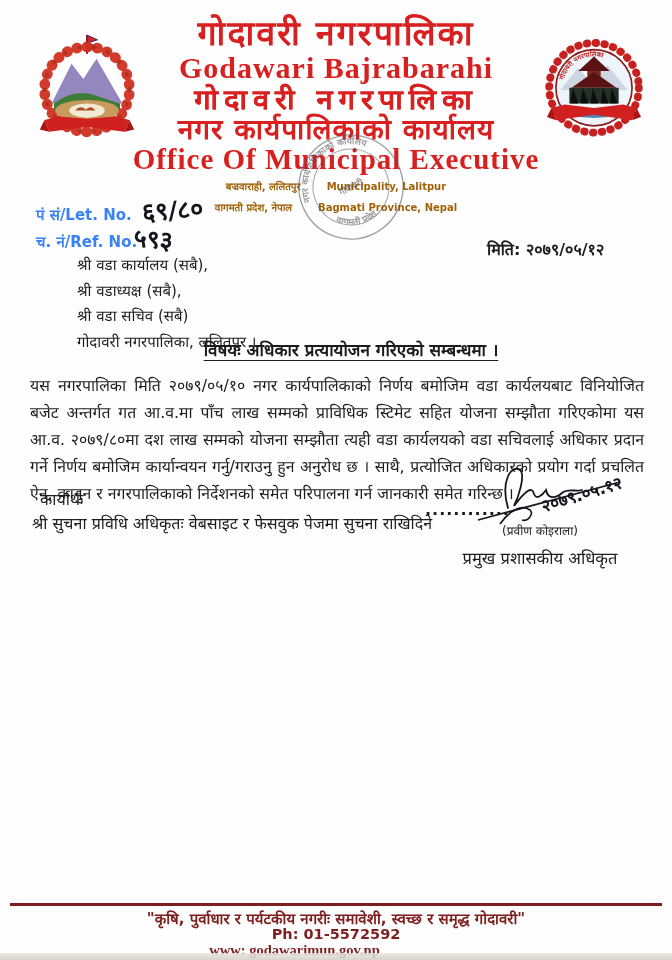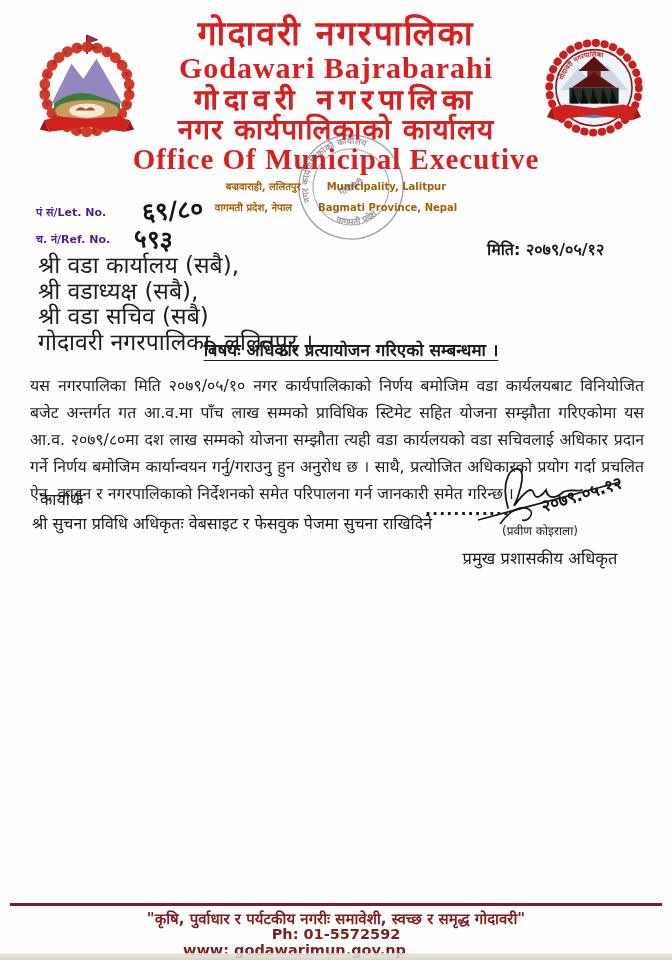--- a/index.html
+++ b/index.html
@@ -19,26 +19,26 @@
   .hdr-office-np{font-size:28px;line-height:32px;letter-spacing:1px;}
   .hdr-office-en{font-family:"Liberation Serif","DejaVu Serif",serif;font-size:29px;line-height:33px;letter-spacing:1px;}
   .hdr-addr{font-size:10px;line-height:21px;font-weight:bold;color:#a16207;}
   .addr-row{display:flex;justify-content:center;gap:26px;}
   
   .emblem{position:absolute;}
   
   .stamp{opacity:.55;transform:rotate(-27deg);}
   .stamp text{fill:#4a4a55;font-size:9px;font-weight:bold;}
   
-  .meta-label{color:#4c1d95;font-weight:bold;font-size:11px;}
+  .meta-label{color:#3b82f6;font-weight:bold;font-size:15px;}
   .hand{color:#15151d;font-size:25px;font-weight:bold;
     font-family:"DejaVu Sans","Liberation Sans",sans-serif;}
   .date-line{font-size:16px;font-weight:bold;}
   
-  .recipient{font-size:23px;line-height:25.5px;}
+  .recipient{font-size:15px;line-height:25.5px;margin-left:39px;}
   .subject{font-size:17px;font-weight:bold;text-decoration:underline;text-underline-offset:4px;}
   .bodytext{font-size:15.8px;line-height:27px;text-align:justify;}
   .attn-label{font-size:16px;}
   .attn-line{font-size:16px;}
   .sig-name{font-size:12px;text-align:center;}
   .sig-title{font-size:16.5px;text-align:center;}
   .sig-dots{font-size:16px;letter-spacing:1px;font-weight:bold;}
   .sig-date-hand{color:#15151d;font-size:17px;font-weight:bold;transform:rotate(-17deg);transform-origin:left bottom;}
   
   .footer-rule{height:2.5px;background:#7e1f1f;}
@@ -174,16 +174,16 @@
     <div class="abs sig-name" style="left:10px;top:62px;width:210px;">(प्रवीण कोइराला)</div>
     <div class="abs sig-title" style="left:10px;top:86px;width:210px;">प्रमुख प्रशासकीय अधिकृत</div>
   </div>
 
   <div class="abs attn-label" style="left:40px;top:488px;">कार्यार्थः</div>
   <div class="abs attn-line" style="left:32px;top:512px;width:420px;">श्री सुचना प्रविधि अधिकृतः वेबसाइट र फेसवुक पेजमा सुचना राखिदिने</div>
 
   <div class="abs footer-rule" style="left:10px;top:903px;width:652px;"></div>
   <div class="abs footer-txt footer-slogan" style="left:0;top:908px;width:672px;">"कृषि, पुर्वाधार र पर्यटकीय नगरीः समावेशी, स्वच्छ र समृद्ध गोदावरी"</div>
   <div class="abs footer-txt footer-ph" style="left:0;top:926px;width:672px;">Ph: 01-5572592</div>
-  <div class="abs footer-txt footer-web" style="left:0;top:942px;width:589px;">www: godawarimun.gov.np</div>
+  <div class="abs footer-txt footer-web" style="left:0;top:942px;width:589px;font-family:Liberation Serif, serif;">www: godawarimun.gov.np</div>
 
   <div class="abs scan-edge" style="left:0;top:953px;width:672px;height:7px;"></div>
 </div>
 
 </body></html>

